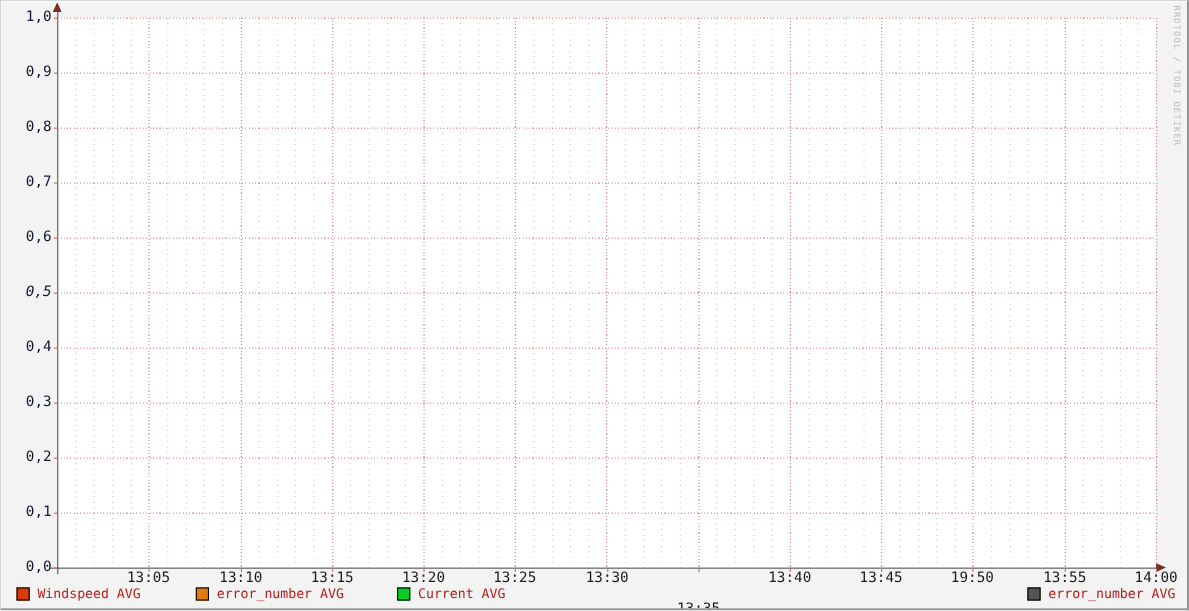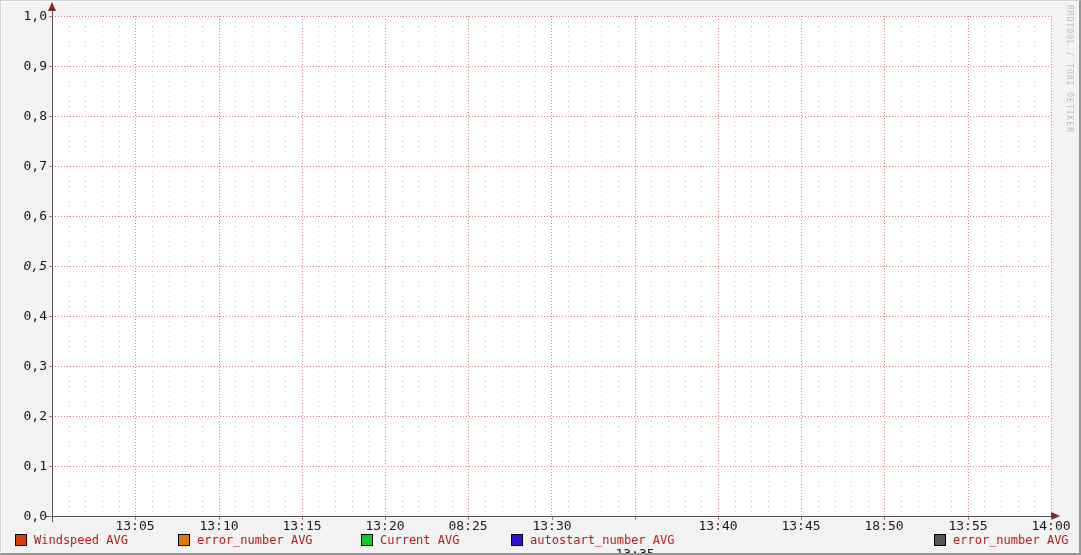--- a/index.html
+++ b/index.html
@@ -165,34 +165,33 @@
     <div class="ylab" style="top: 508px;">0,0</div>
     <div class="tick" style="left: 48px; top: 515px; width: 3px; height: 1px;"></div>
     <div class="xlab" style="left: 106px; top: 518px;">13:05</div>
     <div class="tick" style="left: 134px; top: 516px; width: 1px; height: 3px;"></div>
     <div class="xlab" style="left: 190px; top: 518px;">13:10</div>
     <div class="tick" style="left: 218px; top: 516px; width: 1px; height: 3px;"></div>
     <div class="xlab" style="left: 273px; top: 518px;">13:15</div>
     <div class="tick" style="left: 301px; top: 516px; width: 1px; height: 3px;"></div>
     <div class="xlab" style="left: 356px; top: 518px;">13:20</div>
     <div class="tick" style="left: 384px; top: 516px; width: 1px; height: 3px;"></div>
-    <div class="xlab" style="left: 439px; top: 518px;">08:25</div>
+    <div class="xlab" style="left: 439px; top: 518px;">13:25</div>
     <div class="tick" style="left: 467px; top: 516px; width: 1px; height: 3px;"></div>
     <div class="xlab" style="left: 523px; top: 518px;">13:30</div>
     <div class="tick" style="left: 551px; top: 516px; width: 1px; height: 3px;"></div>
     <div class="xlab" style="left: 606px; top: 518px; margin-top: 28px;">13:35</div>
     <div class="tick" style="left: 634px; top: 516px; width: 1px; height: 3px;"></div>
     <div class="xlab" style="left: 689px; top: 518px;">13:40</div>
     <div class="tick" style="left: 717px; top: 516px; width: 1px; height: 3px;"></div>
     <div class="xlab" style="left: 772px; top: 518px;">13:45</div>
     <div class="tick" style="left: 800px; top: 516px; width: 1px; height: 3px;"></div>
-    <div class="xlab" style="left: 855px; top: 518px;">18:50</div>
+    <div class="xlab" style="left: 855px; top: 518px;">19:50</div>
     <div class="tick" style="left: 883px; top: 516px; width: 1px; height: 3px;"></div>
     <div class="xlab" style="left: 939px; top: 518px;">13:55</div>
     <div class="tick" style="left: 967px; top: 516px; width: 1px; height: 3px;"></div>
     <div class="xlab" style="left: 1022px; top: 518px;">14:00</div>
     <div class="tick" style="left: 1050px; top: 516px; width: 1px; height: 3px;"></div>
     <div class="legend-item" style="left: 14px;"><span class="swatch" style="background: rgb(217, 58, 10);"></span><span>Windspeed AVG</span></div>
     <div class="legend-item" style="left: 177px;"><span class="swatch" style="background: rgb(224, 123, 16);"></span><span>error_number AVG</span></div>
     <div class="legend-item" style="left: 360px;"><span class="swatch" style="background: rgb(10, 204, 34);"></span><span>Current AVG</span></div>
-    <div class="legend-item" style="left: 510px;"><span class="swatch" style="background: rgb(51, 17, 209);"></span><span>autostart_number AVG</span></div>
     <div class="legend-item" style="left: 933px;"><span class="swatch" style="background: rgb(85, 85, 85);"></span><span>error_number AVG</span></div>
   </div>
 
 </body></html>

